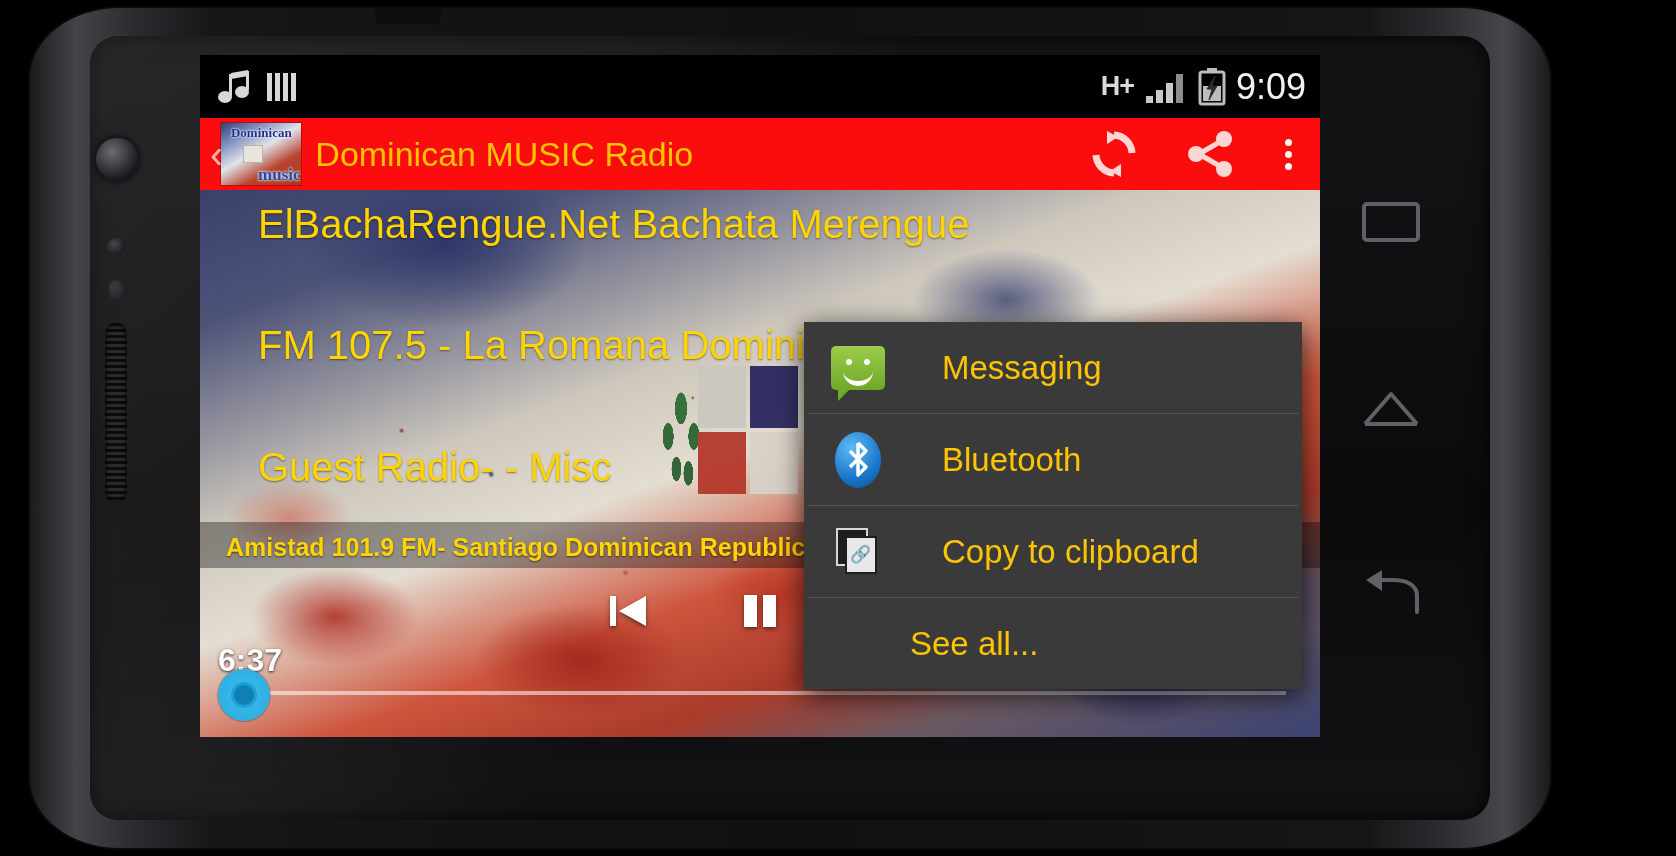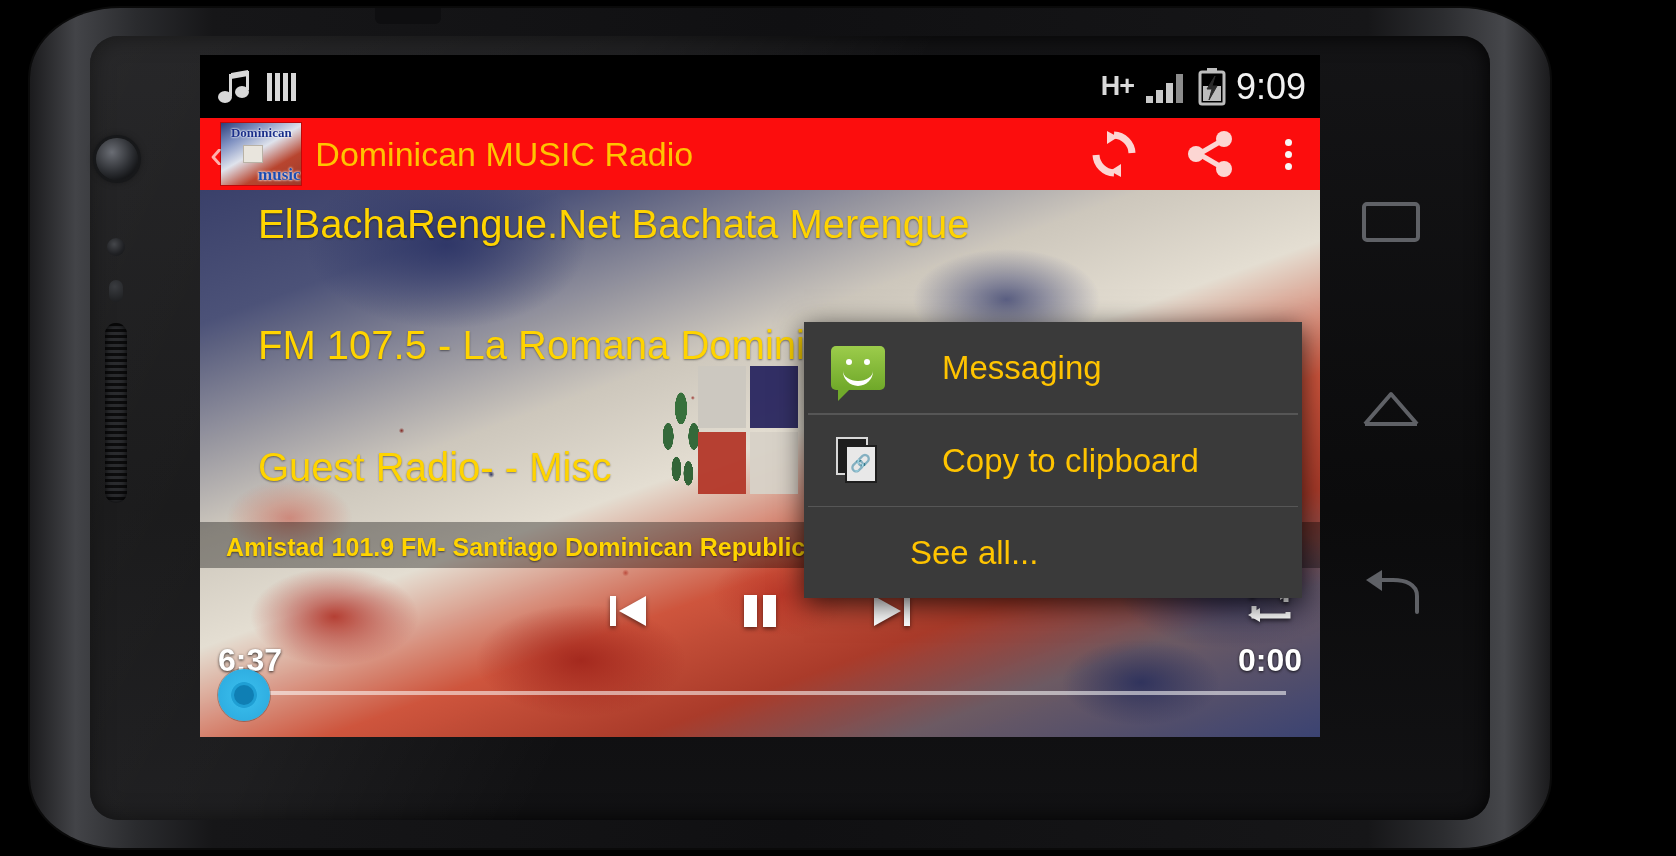--- a/index.html
+++ b/index.html
@@ -345,20 +345,30 @@
             <span class="ic-msg">
               <span class="eye l"></span>
               <span class="eye r"></span>
               <span class="mouth"></span>
             </span>
           </span>
           <span class="popup-lb">Messaging</span>
         </div>
         <div class="popup-sep"></div>
 
+        <div class="popup-item">
+          <span class="popup-ic">
+            <span class="ic-bt">
+              <svg width="24" height="38" viewBox="0 0 24 38">
+                <path d="M12 2 L20 10 L4 26 M4 10 L20 26 L12 34 L12 2" fill="none" stroke="#ffffff" stroke-width="3.4" stroke-linejoin="round"></path>
+              </svg>
+            </span>
+          </span>
+          <span class="popup-lb">Bluetooth</span>
+        </div>
         <div class="popup-sep"></div>
 
         <div class="popup-item">
           <span class="popup-ic">
             <span class="ic-clip">
               <span class="back"></span>
               <span class="front">🔗</span>
             </span>
           </span>
           <span class="popup-lb">Copy to clipboard</span>

